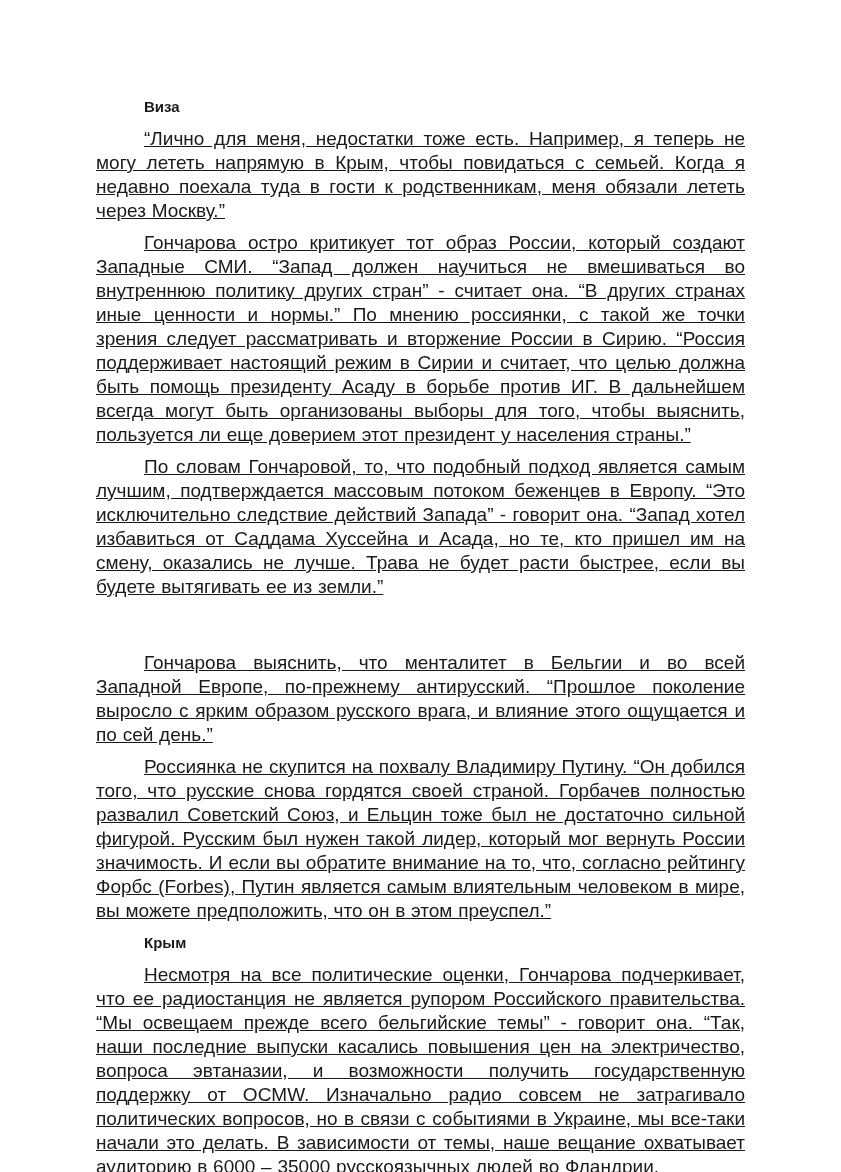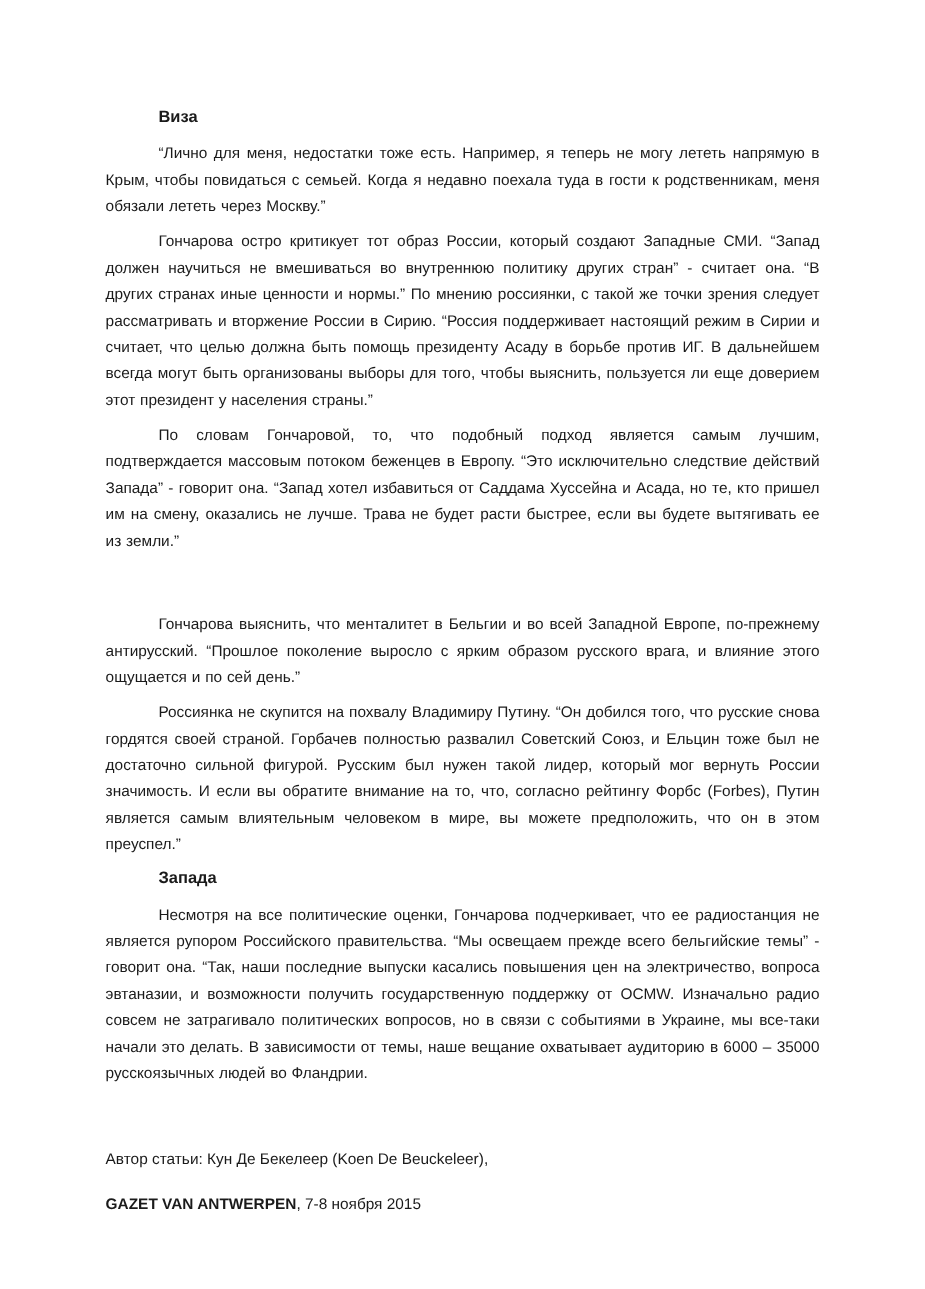--- a/index.html
+++ b/index.html
@@ -18,26 +18,27 @@
     padding: 95px 96px 12px 96px;
   }
   .heading {
     font-size: 15px;
     line-height: 24px;
     font-weight: bold;
     margin-left: 48px;
     margin-bottom: 8px;
   }
   .para {
-    font-size: 14px;
+    font-size: 19px;
     line-height: 24px;
     text-align: justify;
     text-indent: 48px;
     margin-bottom: 8px;
     word-spacing: 0.5px;
+    text-decoration: underline;
   }
   .gap-large { height: 44px; }
   .gap-footer { height: 46px; }
   .footer-line {
     font-size: 14px;
     line-height: 24px;
     text-indent: 0;
     margin-bottom: 17px;
   }
   .bold { font-weight: bold; }
@@ -54,21 +55,21 @@
   <p class="para">Гончарова остро критикует тот образ России, который создают Западные СМИ. “Запад должен научиться не вмешиваться во внутреннюю политику других стран” - считает она. “В других странах иные ценности и нормы.” По мнению россиянки, с такой же точки зрения следует рассматривать и вторжение России в Сирию. “Россия поддерживает настоящий режим в Сирии и считает, что целью должна быть помощь президенту Асаду в борьбе против ИГ. В дальнейшем всегда могут быть организованы выборы для того, чтобы выяснить, пользуется ли еще доверием этот президент у населения страны.”</p>
 
   <p class="para">По словам Гончаровой, то, что подобный подход является самым лучшим, подтверждается массовым потоком беженцев в Европу. “Это исключительно следствие действий Запада” - говорит она. “Запад хотел избавиться от Саддама Хуссейна и Асада, но те, кто пришел им на смену, оказались не лучше. Трава не будет расти быстрее, если вы будете вытягивать ее из земли.”</p>
 
   <div class="gap-large"></div>
 
   <p class="para">Гончарова выяснить, что менталитет в Бельгии и во всей Западной Европе, по-прежнему антирусский. “Прошлое поколение выросло с ярким образом русского врага, и влияние этого ощущается и по сей день.”</p>
 
   <p class="para">Россиянка не скупится на похвалу Владимиру Путину. “Он добился того, что русские снова гордятся своей страной. Горбачев полностью развалил Советский Союз, и Ельцин тоже был не достаточно сильной фигурой. Русским был нужен такой лидер, который мог вернуть России значимость. И если вы обратите внимание на то, что, согласно рейтингу Форбс (Forbes), Путин является самым влиятельным человеком в мире, вы можете предположить, что он в этом преуспел.”</p>
 
-  <div class="heading">Запада</div>
+  <div class="heading">Крым</div>
 
   <p class="para">Несмотря на все политические оценки, Гончарова подчеркивает, что ее радиостанция не является рупором Российского правительства. “Мы освещаем прежде всего бельгийские темы” - говорит она. “Так, наши последние выпуски касались повышения цен на электричество, вопроса эвтаназии, и возможности получить государственную поддержку от OCMW. Изначально радио совсем не затрагивало политических вопросов, но в связи с событиями в Украине, мы все-таки начали это делать. В зависимости от темы, наше вещание охватывает аудиторию в 6000 – 35000 русскоязычных людей во Фландрии.</p>
 
   <div class="gap-footer"></div>
 
   <p class="footer-line">Автор статьи: Кун Де Бекелеер (Koen De Beuckeleer),</p>
 
   <p class="footer-line"><span class="bold">GAZET VAN ANTWERPEN</span><span>, 7-8 ноября 2015</span></p>
 
 </div>

